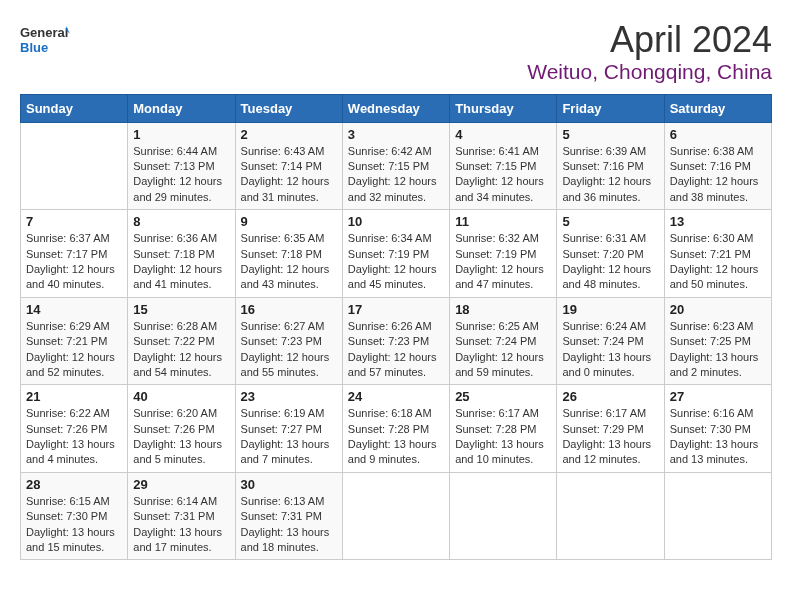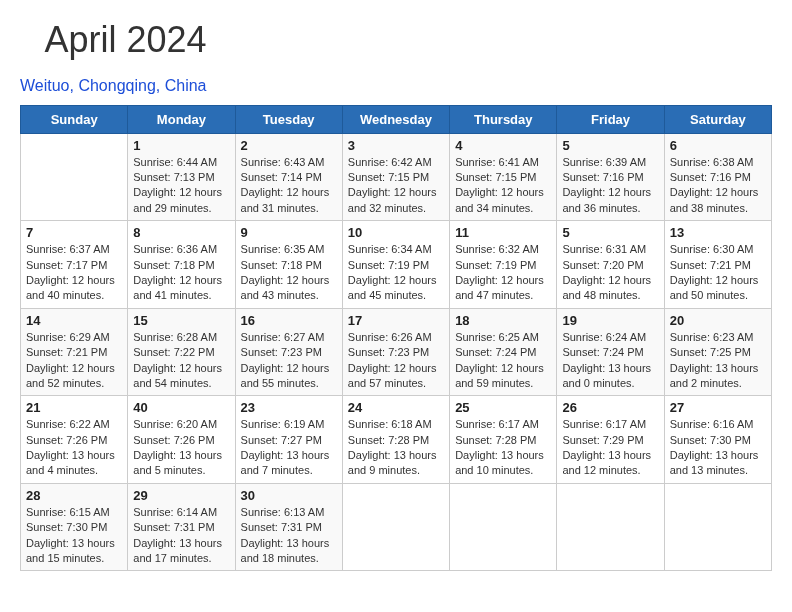--- a/index.html
+++ b/index.html
@@ -26,33 +26,32 @@
     .title-block {
       text-align: right;
     }
     .month-year {
       font-size: 36px;
       font-weight: normal;
       color: #333;
       line-height: 1.1;
     }
     .location {
-      font-size: 16px;
-      color: #1d4ed8;
-      margin-top: 17px;
+      font-size: 21px;
+      color: #701a75;
     }
     table {
       width: 100%;
       border-collapse: collapse;
       font-size: 11px;
     }
     thead tr th {
       background-color: #2a6db5;
       color: #fff;
-      text-align: center;
+      text-align: left;
       padding: 6px 5px;
       font-size: 13px;
       font-weight: bold;
       border: 1px solid #1e5a9a;
     }
     tbody tr td {
       border: 1px solid #ccc;
       padding: 4px 5px;
       vertical-align: top;
       width: 107px;
@@ -77,20 +76,27 @@
       line-height: 1.4;
     }
     .empty-cell {
       background: #fff !important;
     }
   </style>
 </head>
 <body>
 
 <div class="header-area">
+  <div class="logo">
+  <svg width="50" height="42" viewBox="0 0 50 42" xmlns="http://www.w3.org/2000/svg">
+    <text x="0" y="17" font-size="13" font-weight="bold" fill="#333" font-family="Arial">General</text>
+    <text x="0" y="32" font-size="13" font-weight="bold" fill="#1a6fc4" font-family="Arial">Blue</text>
+    <polygon points="46,6 50,14 46,10" fill="#1a6fc4"></polygon>
+  </svg>
+</div>
   <div class="title-block">
     <div class="month-year">April 2024</div>
     <div class="location">Weituo, Chongqing, China</div>
   </div>
 </div>
 
 <table>
   <thead>
     <tr>
     <th>Sunday</th>

